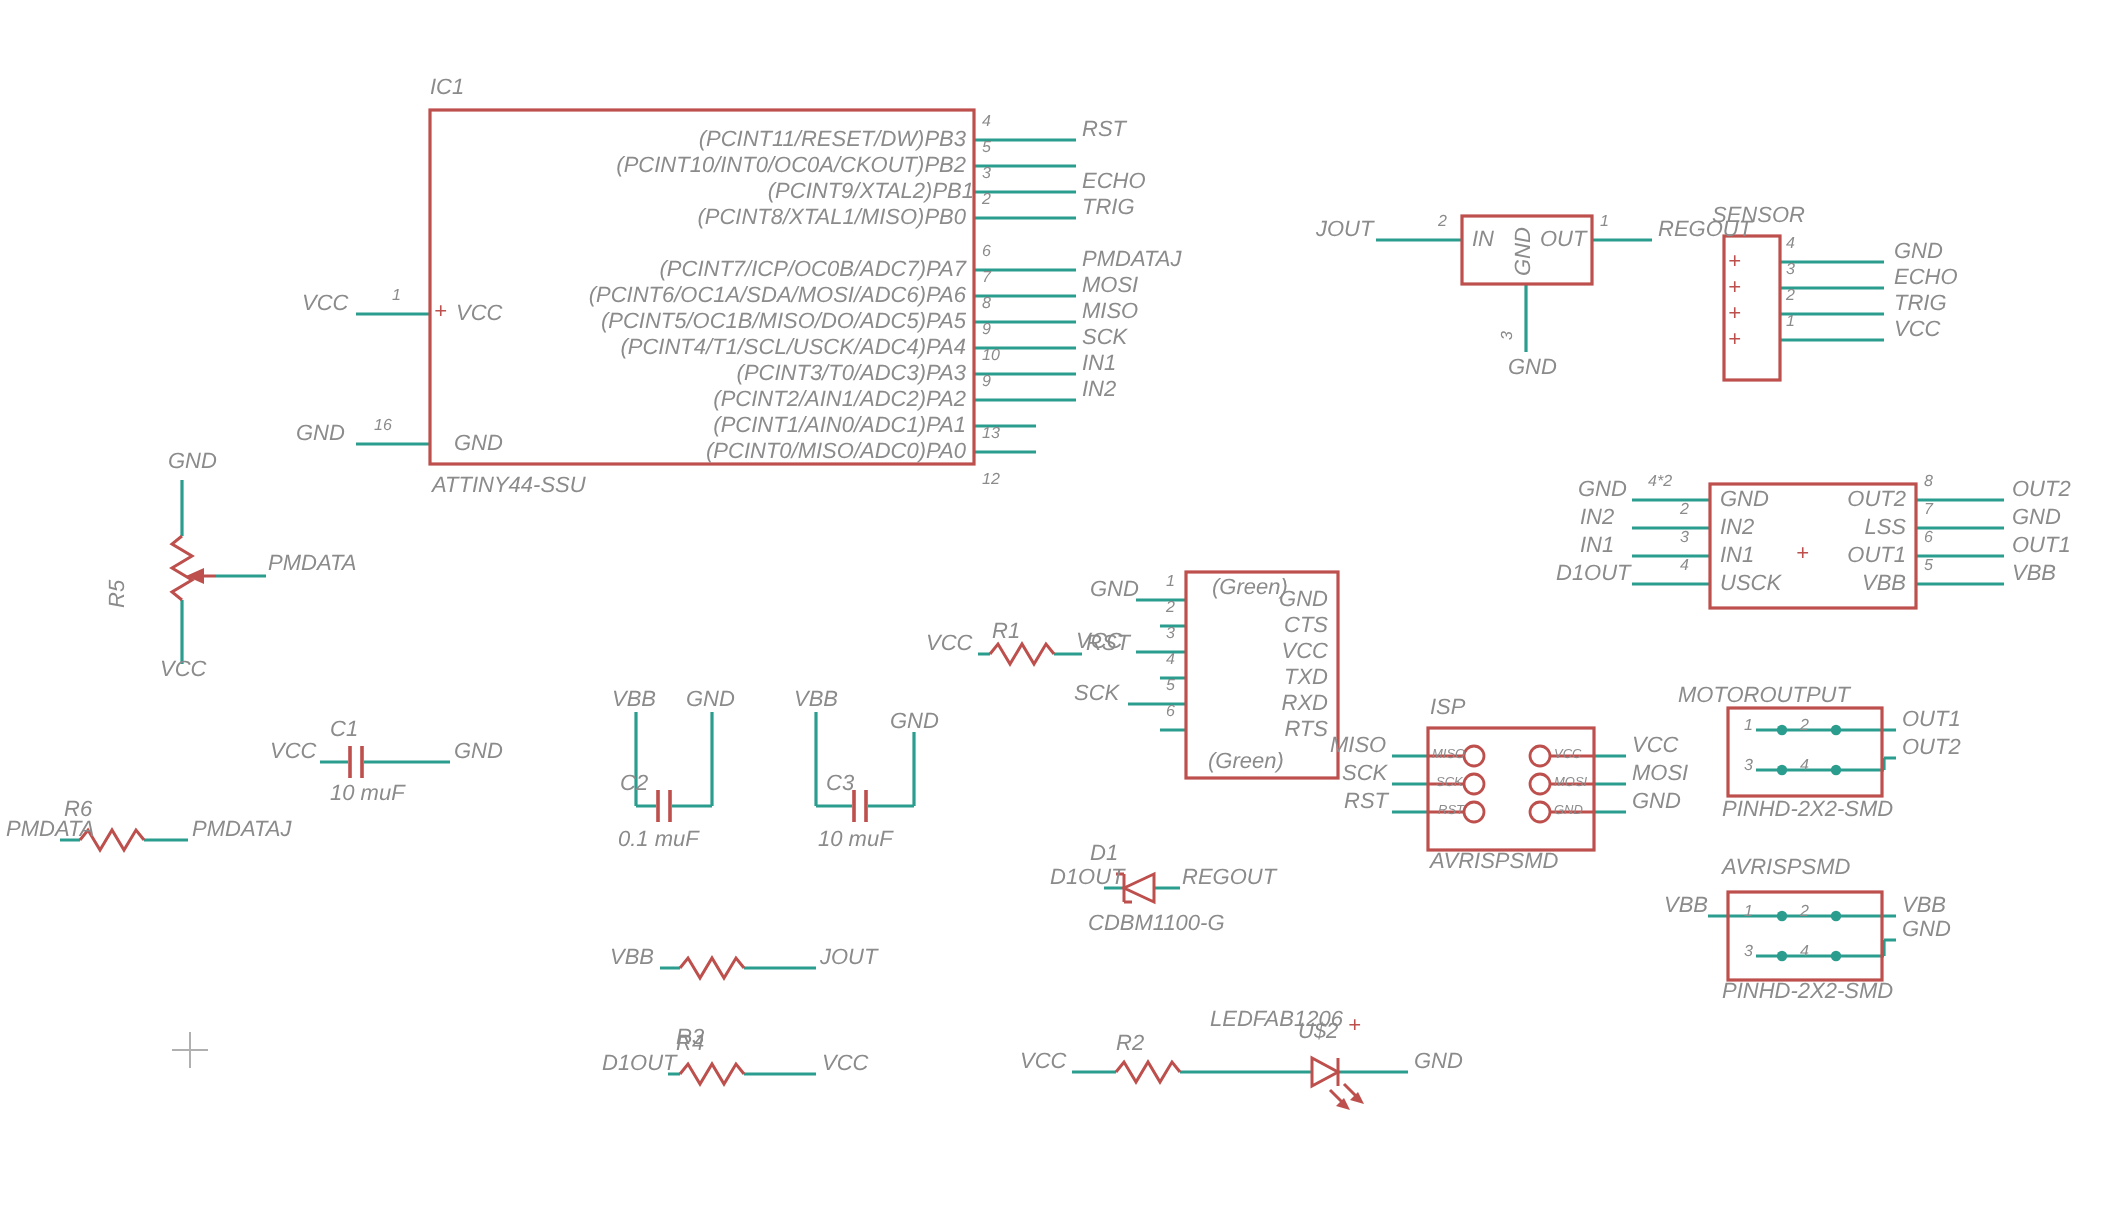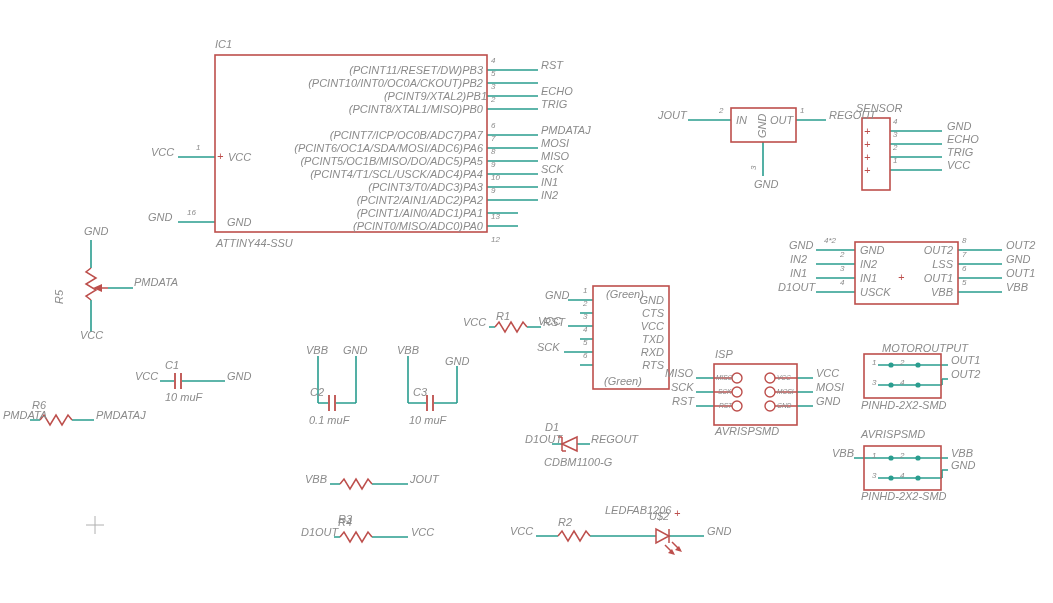--- a/index.html
+++ b/index.html
@@ -269,21 +269,21 @@
 <span class="t" style="left:816px;top:368px;">VCC</span>
 <span class="t" style="left:816px;top:382px;">MOSI</span>
 <span class="t" style="left:816px;top:396px;">GND</span>
 <span class="t tiny" style="left:716px;top:374px;">MISO</span>
 <span class="t tiny" style="left:718px;top:388px;">SCK</span>
 <span class="t tiny" style="left:719px;top:402px;">RST</span>
 <span class="t tiny" style="left:777px;top:374px;">VCC</span>
 <span class="t tiny" style="left:777px;top:388px;">MOSI</span>
 <span class="t tiny" style="left:777px;top:402px;">GND</span>
 
-<span class="t" style="left:882px;top:343px;">MOTOROUTPUT</span>
+<span class="t" style="left:839px;top:343px;">MOTOROUTPUT</span>
 <span class="t" style="left:861px;top:400px;">PINHD-2X2-SMD</span>
 <span class="t num" style="left:872px;top:359px;">1</span>
 <span class="t num" style="left:900px;top:359px;">2</span>
 <span class="t num" style="left:872px;top:379px;">3</span>
 <span class="t num" style="left:900px;top:379px;">4</span>
 <span class="t" style="left:951px;top:355px;">OUT1</span>
 <span class="t" style="left:951px;top:369px;">OUT2</span>
 
 <span class="t" style="left:861px;top:429px;">AVRISPSMD</span>
 <span class="t" style="left:861px;top:491px;">PINHD-2X2-SMD</span>

